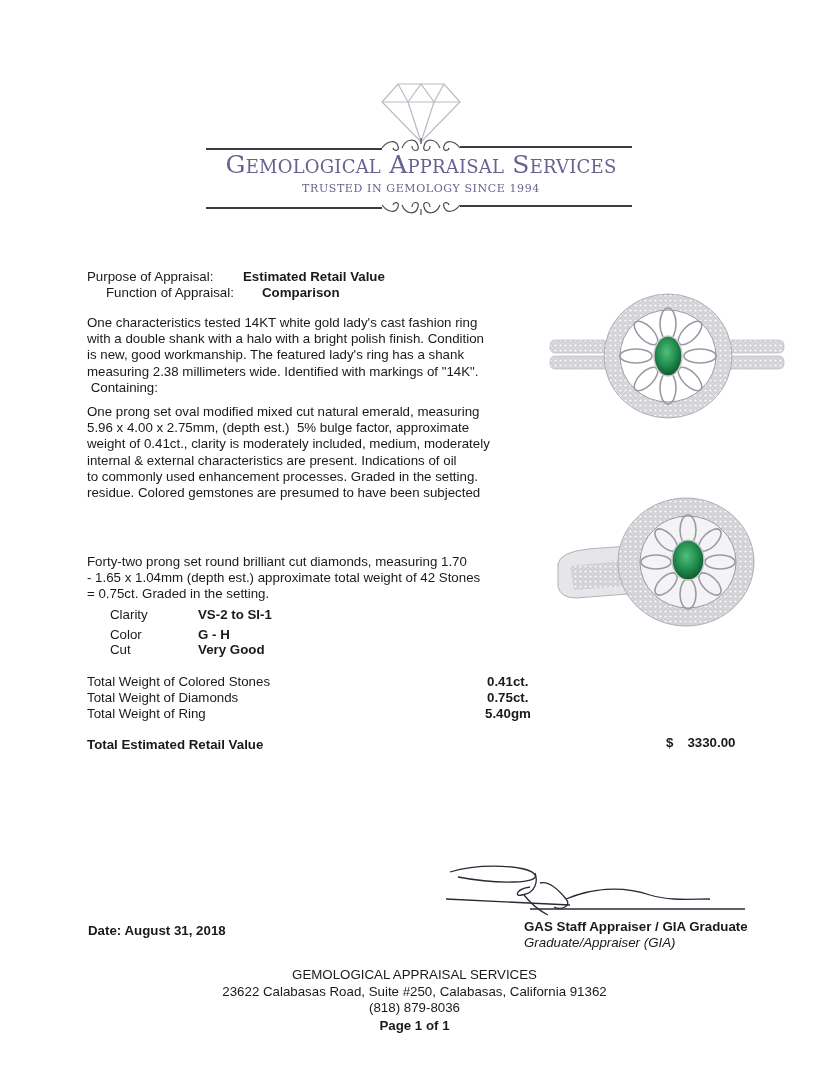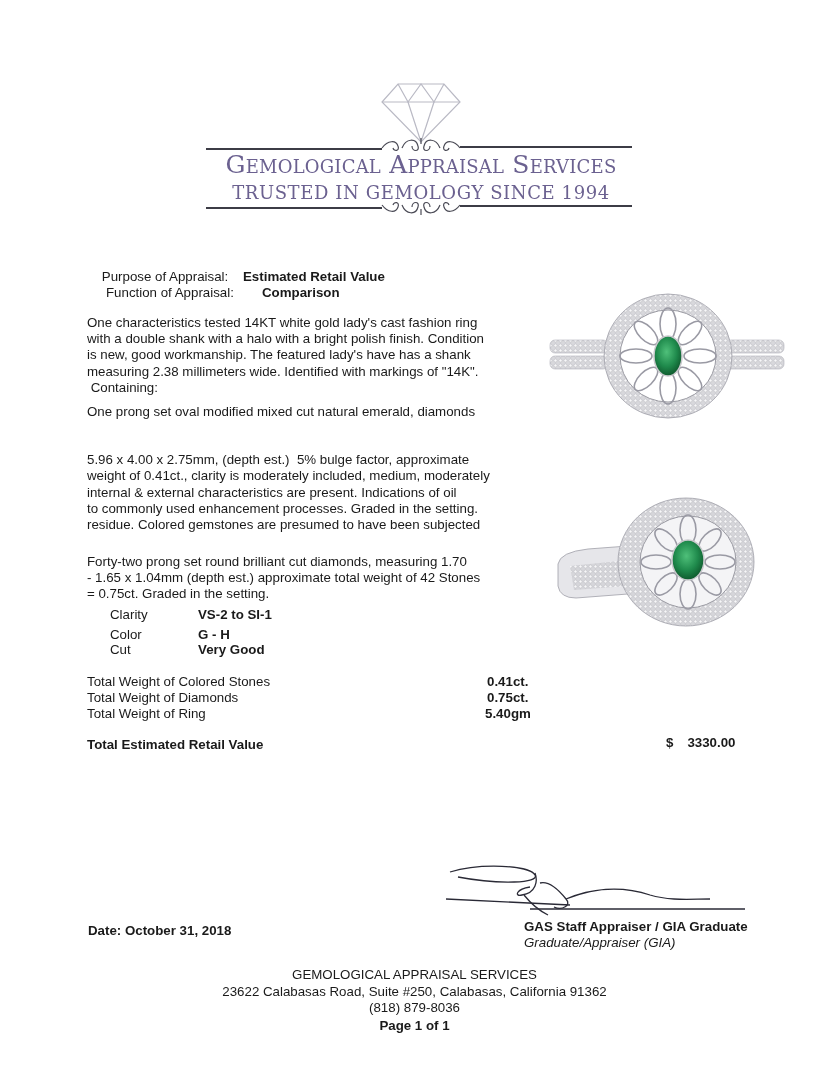--- a/index.html
+++ b/index.html
@@ -8,21 +8,21 @@
 
     .logo { position: absolute; left: 0; top: 0; width: 829px; height: 230px; }
     .logo-title {
       position: absolute; left: 206px; top: 150px; width: 430px;
       font-family: "DejaVu Serif", "Liberation Serif", serif; font-size: 25px;
       color: #6b6190; letter-spacing: 0.2px; white-space: nowrap; text-align: center;
       font-variant: small-caps;
     }
     .logo-tag {
       position: absolute; left: 206px; top: 182px; width: 430px; text-align: center;
-      font-family: "DejaVu Serif", "Liberation Serif", serif; font-size: 18px;
+      font-family: "DejaVu Serif", "Liberation Serif", serif; font-size: 11px;
       color: #6b6190; letter-spacing: 0.6px; white-space: nowrap;
     }
     .rule { position: absolute; height: 2px; background: #3c3c46; }
 
     .block { position: absolute; left: 87px; line-height: 16.2px; white-space: nowrap; }
     .label-row { position: absolute; left: 87px; white-space: nowrap; line-height: 16px; }
     .label-row .k { display: inline-block; width: 156px; }
     .label-row .v { font-weight: bold; }
 
     .spec-row { position: absolute; left: 110px; white-space: nowrap; line-height: 15.5px; }
@@ -77,38 +77,38 @@
     <g fill="none" stroke="#4a4a55" stroke-width="1.2">
       <path d="M2,8 C8,16 16,16 18,10 C20,5 14,4 13,8"></path>
       <path d="M80,8 C74,16 66,16 64,10 C62,5 68,4 69,8"></path>
       <path d="M22,8 C26,18 36,18 38,10 C40,4 32,4 32,10"></path>
       <path d="M60,8 C56,18 46,18 44,10 C42,4 50,4 50,10"></path>
       <path d="M41,12 L41,18"></path>
     </g>
   </svg>
 </div>
 
-<div class="label-row" style="top:269px;text-align:center;">
+<div class="label-row" style="top:269px;">
   <span class="k">Purpose of Appraisal:</span><span class="v">Estimated Retail Value</span>
 </div>
 <div class="label-row" style="top:285px;margin-left:19px;">
   <span class="k">Function of Appraisal:</span><span class="v">Comparison</span>
 </div>
 
 <div class="block" style="top:315px;">
   <div>One characteristics tested 14KT white gold lady's cast fashion ring</div>
   <div>with a double shank with a halo with a bright polish finish. Condition</div>
-  <div>is new, good workmanship. The featured lady's have has a shank</div>
+  <div>is new, good workmanship. The featured lady's ring has a shank</div>
   <div>measuring 2.38 millimeters wide. Identified with markings of "14K".</div>
   <div style="white-space:pre;"> Containing:</div>
 </div>
 
 <div class="block" style="top:404px;">
-  <div>One prong set oval modified mixed cut natural emerald, diamonds</div>
-  <div style="white-space:pre;margin-top:32px;">5.96 x 4.00 x 2.75mm, (depth est.)  5% bulge factor, approximate</div>
+  <div>One prong set oval modified mixed cut natural emerald, measuring</div>
+  <div style="white-space:pre;">5.96 x 4.00 x 2.75mm, (depth est.)  5% bulge factor, approximate</div>
   <div>weight of 0.41ct., clarity is moderately included, medium, moderately</div>
   <div>internal &amp; external characteristics are present. Indications of oil</div>
   <div>to commonly used enhancement processes. Graded in the setting.</div>
   <div>residue. Colored gemstones are presumed to have been subjected</div>
 </div>
 
 <div class="block" style="top:554px;">
   <div>Forty-two prong set round brilliant cut diamonds, measuring 1.70</div>
   <div>- 1.65 x 1.04mm (depth est.) approximate total weight of 42 Stones</div>
   <div>= 0.75ct. Graded in the setting.</div>
@@ -206,18 +206,18 @@
     <path d="M84,40 C92,50 100,56 108,60"></path>
     <path d="M100,28 C108,26 118,34 126,44 C132,50 122,56 114,52"></path>
     <path d="M126,44 C150,34 180,30 210,40 C230,46 250,44 270,44"></path>
     <path d="M6,44 C50,46 90,48 130,50"></path>
     <line x1="90" y1="54" x2="305" y2="54"></line>
   </g>
 </svg>
 <div class="sig-title">GAS Staff Appraiser / GIA Graduate</div>
 <div class="sig-sub">Graduate/Appraiser (GIA)</div>
 
-<div class="date">Date: October 31, 2018</div>
+<div class="date">Date: August 31, 2018</div>
 
 <div class="footer" style="top:967px;">GEMOLOGICAL APPRAISAL SERVICES</div>
 <div class="footer" style="top:984px;">23622 Calabasas Road, Suite #250, Calabasas, California 91362</div>
 <div class="footer" style="top:1000px;">(818) 879-8036</div>
 <div class="footer bold" style="top:1018px;">Page 1 of 1</div>
 
 </body></html>

